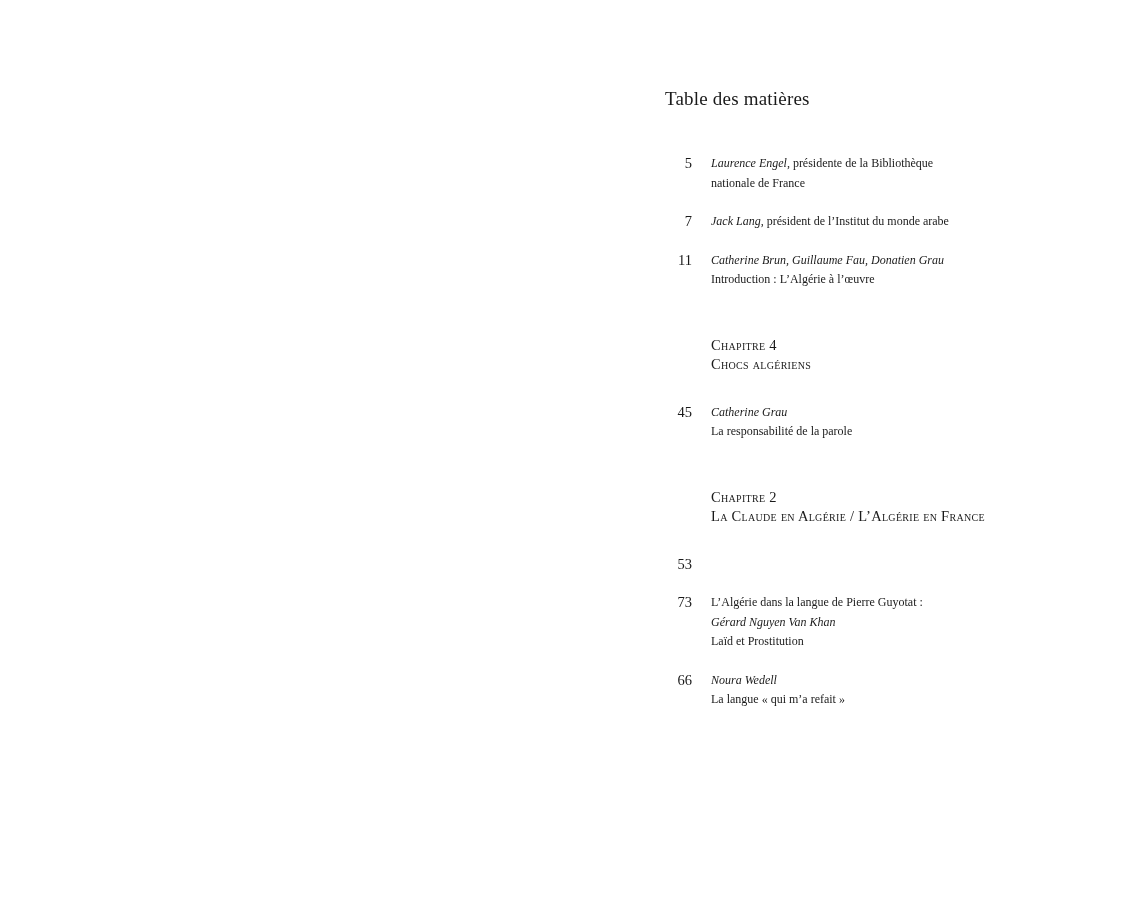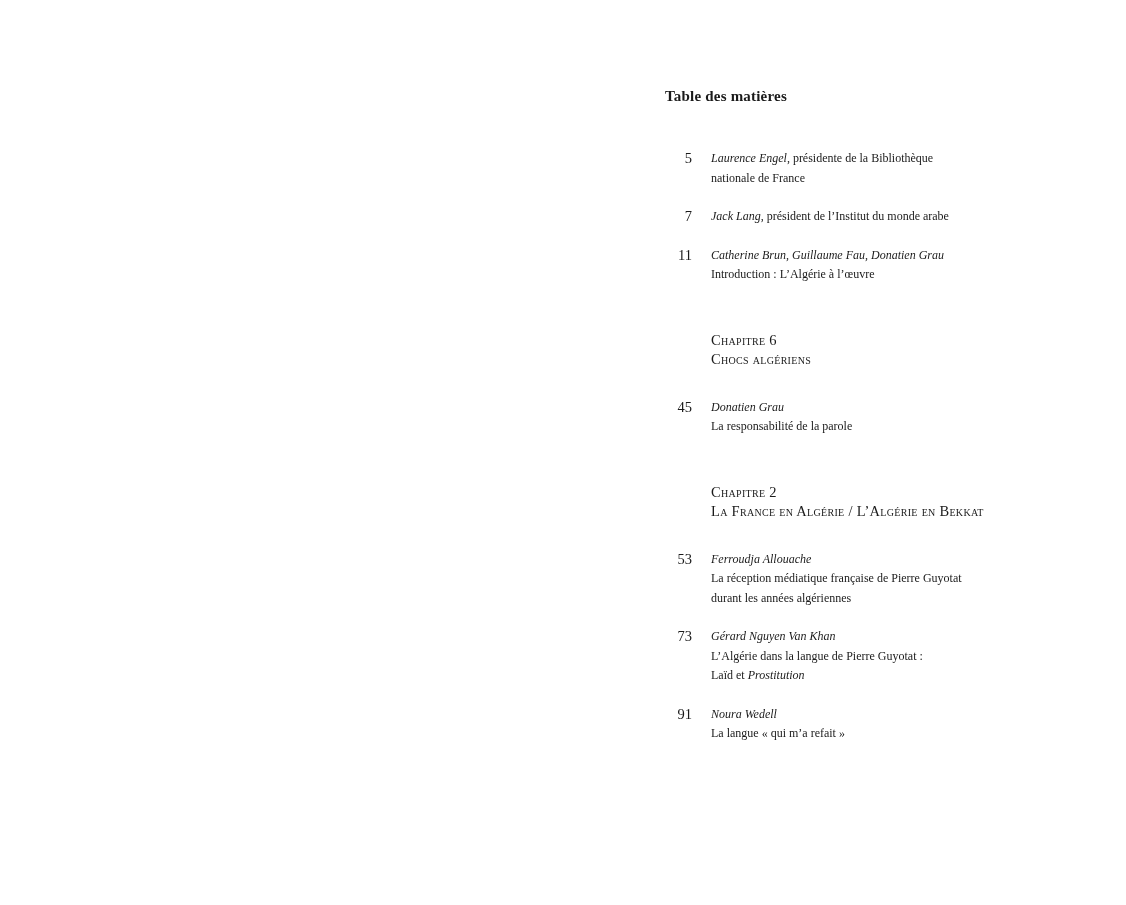--- a/index.html
+++ b/index.html
@@ -26,22 +26,22 @@
 
   .toc {
     position: absolute;
     left: 660px;
     top: 88px;
     width: 400px;
   }
 
   .toc-title {
     font-family: "Liberation Serif", serif;
-    font-weight: bold;
-    font-size: 15px;
+    font-weight: normal;
+    font-size: 19px;
     letter-spacing: 0.2px;
     color: #1a1a1a;
     margin-left: 5px;
     margin-bottom: 44px;
   }
 
   .entry {
     display: flex;
     align-items: flex-start;
     margin-bottom: 19px;
@@ -71,21 +71,20 @@
 
   .entry-title {
     font-style: normal;
   }
 
   .entry-line {
     display: block;
   }
 
   .entry-line .ital {
-    font-style: italic;
   }
 
   
   .chapter {
     margin-top: 46px;
     margin-bottom: 28px;
     margin-left: 51px;
   }
 
   .chapter-label,
@@ -119,52 +118,47 @@
           </div>
         </div>
         <div class="entry">
           <div class="entry-page">11</div>
           <div class="entry-body">
             <span class="entry-line"><span class="entry-author">Catherine Brun, Guillaume Fau, Donatien Grau</span></span>
             <span class="entry-line entry-title">Introduction : L’Algérie à l’œuvre</span>
           </div>
         </div>
         <div class="chapter">
-          <span class="chapter-label">Chapitre 6</span>
+          <span class="chapter-label">Chapitre 4</span>
           <span class="chapter-name">Chocs algériens</span>
         </div>
         <div class="entry">
           <div class="entry-page">45</div>
           <div class="entry-body">
-            <span class="entry-line"><span class="entry-author">Donatien Grau</span></span>
+            <span class="entry-line"><span class="entry-author">Catherine Grau</span></span>
             <span class="entry-line entry-title">La responsabilité de la parole</span>
           </div>
         </div>
         <div class="chapter">
           <span class="chapter-label">Chapitre 2</span>
-          <span class="chapter-name">La France en Algérie / L’Algérie en Bekkat</span>
+          <span class="chapter-name">La Claude en Algérie / L’Algérie en France</span>
         </div>
         <div class="entry">
           <div class="entry-page">53</div>
-          <div class="entry-body">
-            <span class="entry-line"><span class="entry-author">Ferroudja Allouache</span></span>
-            <span class="entry-line entry-title">La réception médiatique française de Pierre Guyotat</span>
-            <span class="entry-line entry-title">durant les années algériennes</span>
-          </div>
         </div>
         <div class="entry">
           <div class="entry-page">73</div>
           <div class="entry-body">
+            <span class="entry-line entry-title">L’Algérie dans la langue de Pierre Guyotat :</span>
             <span class="entry-line"><span class="entry-author">Gérard Nguyen Van Khan</span></span>
-            <span class="entry-line entry-title">L’Algérie dans la langue de Pierre Guyotat :</span>
             <span class="entry-line entry-title">Laïd et <span class="ital">Prostitution</span></span>
           </div>
         </div>
         <div class="entry">
-          <div class="entry-page">91</div>
+          <div class="entry-page">66</div>
           <div class="entry-body">
             <span class="entry-line"><span class="entry-author">Noura Wedell</span></span>
             <span class="entry-line entry-title">La langue « qui m’a refait »</span>
           </div>
         </div>
       </div>
   </div>
 </div>
 
 </body></html>

